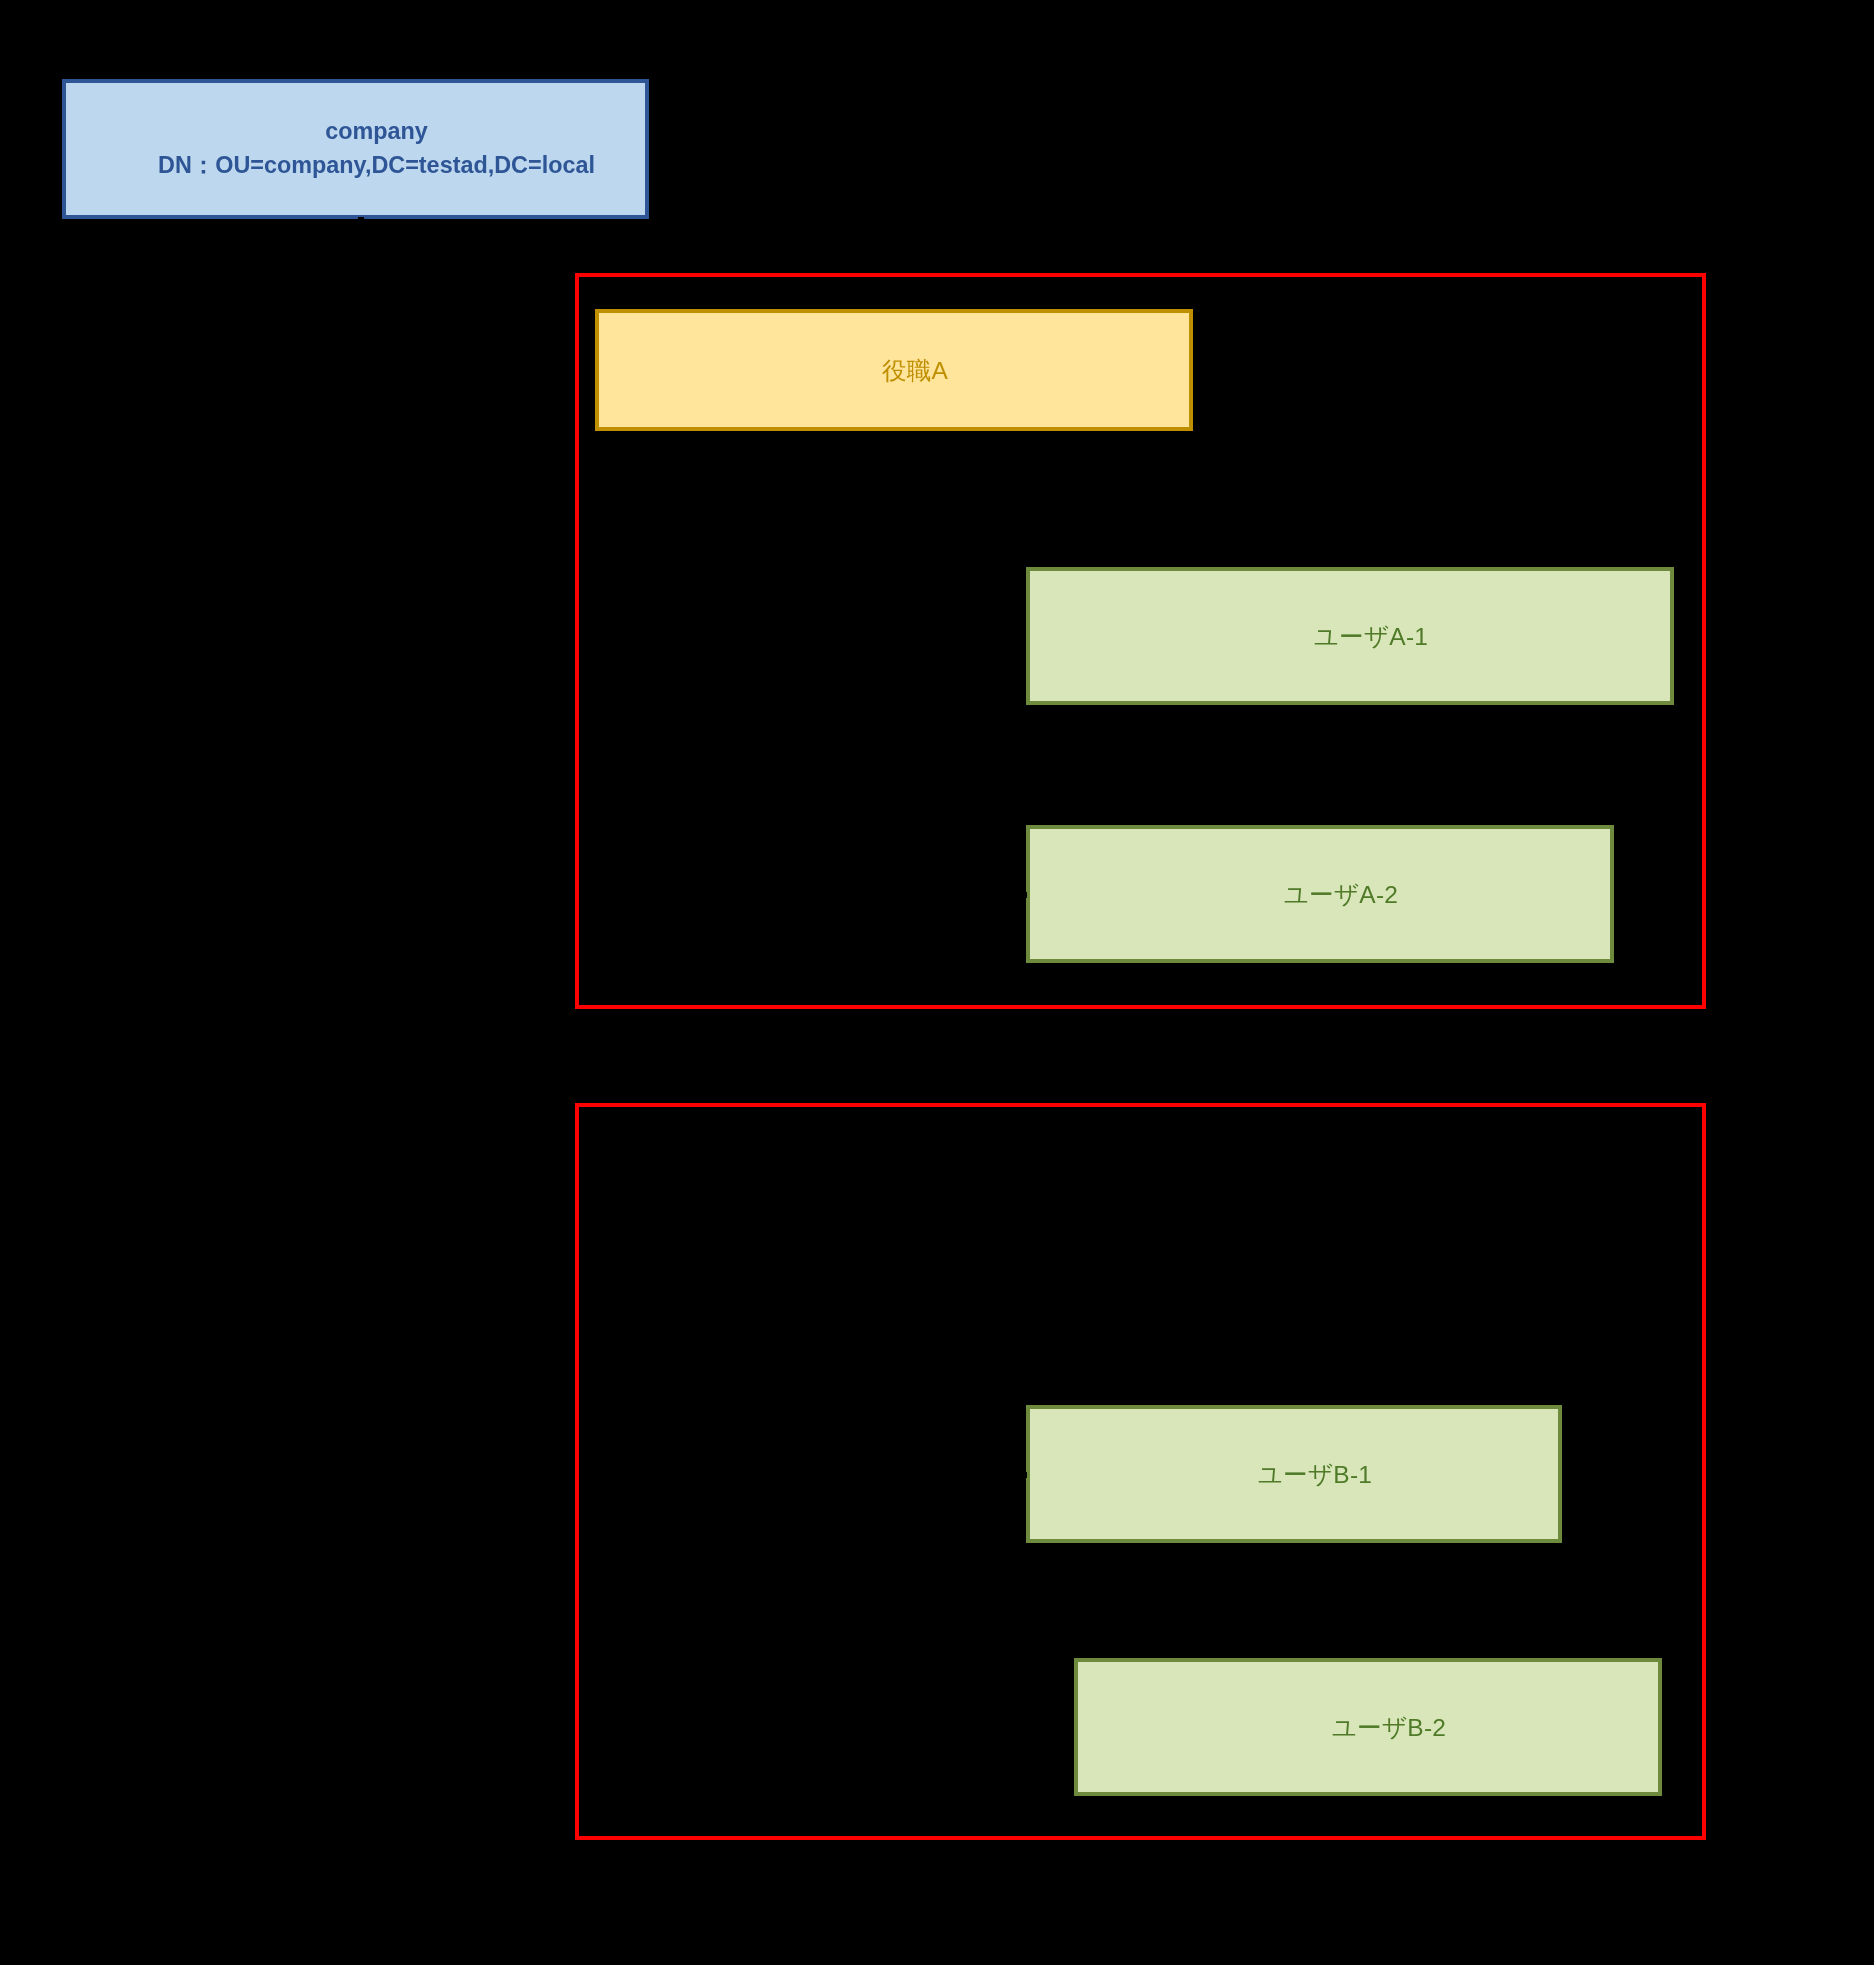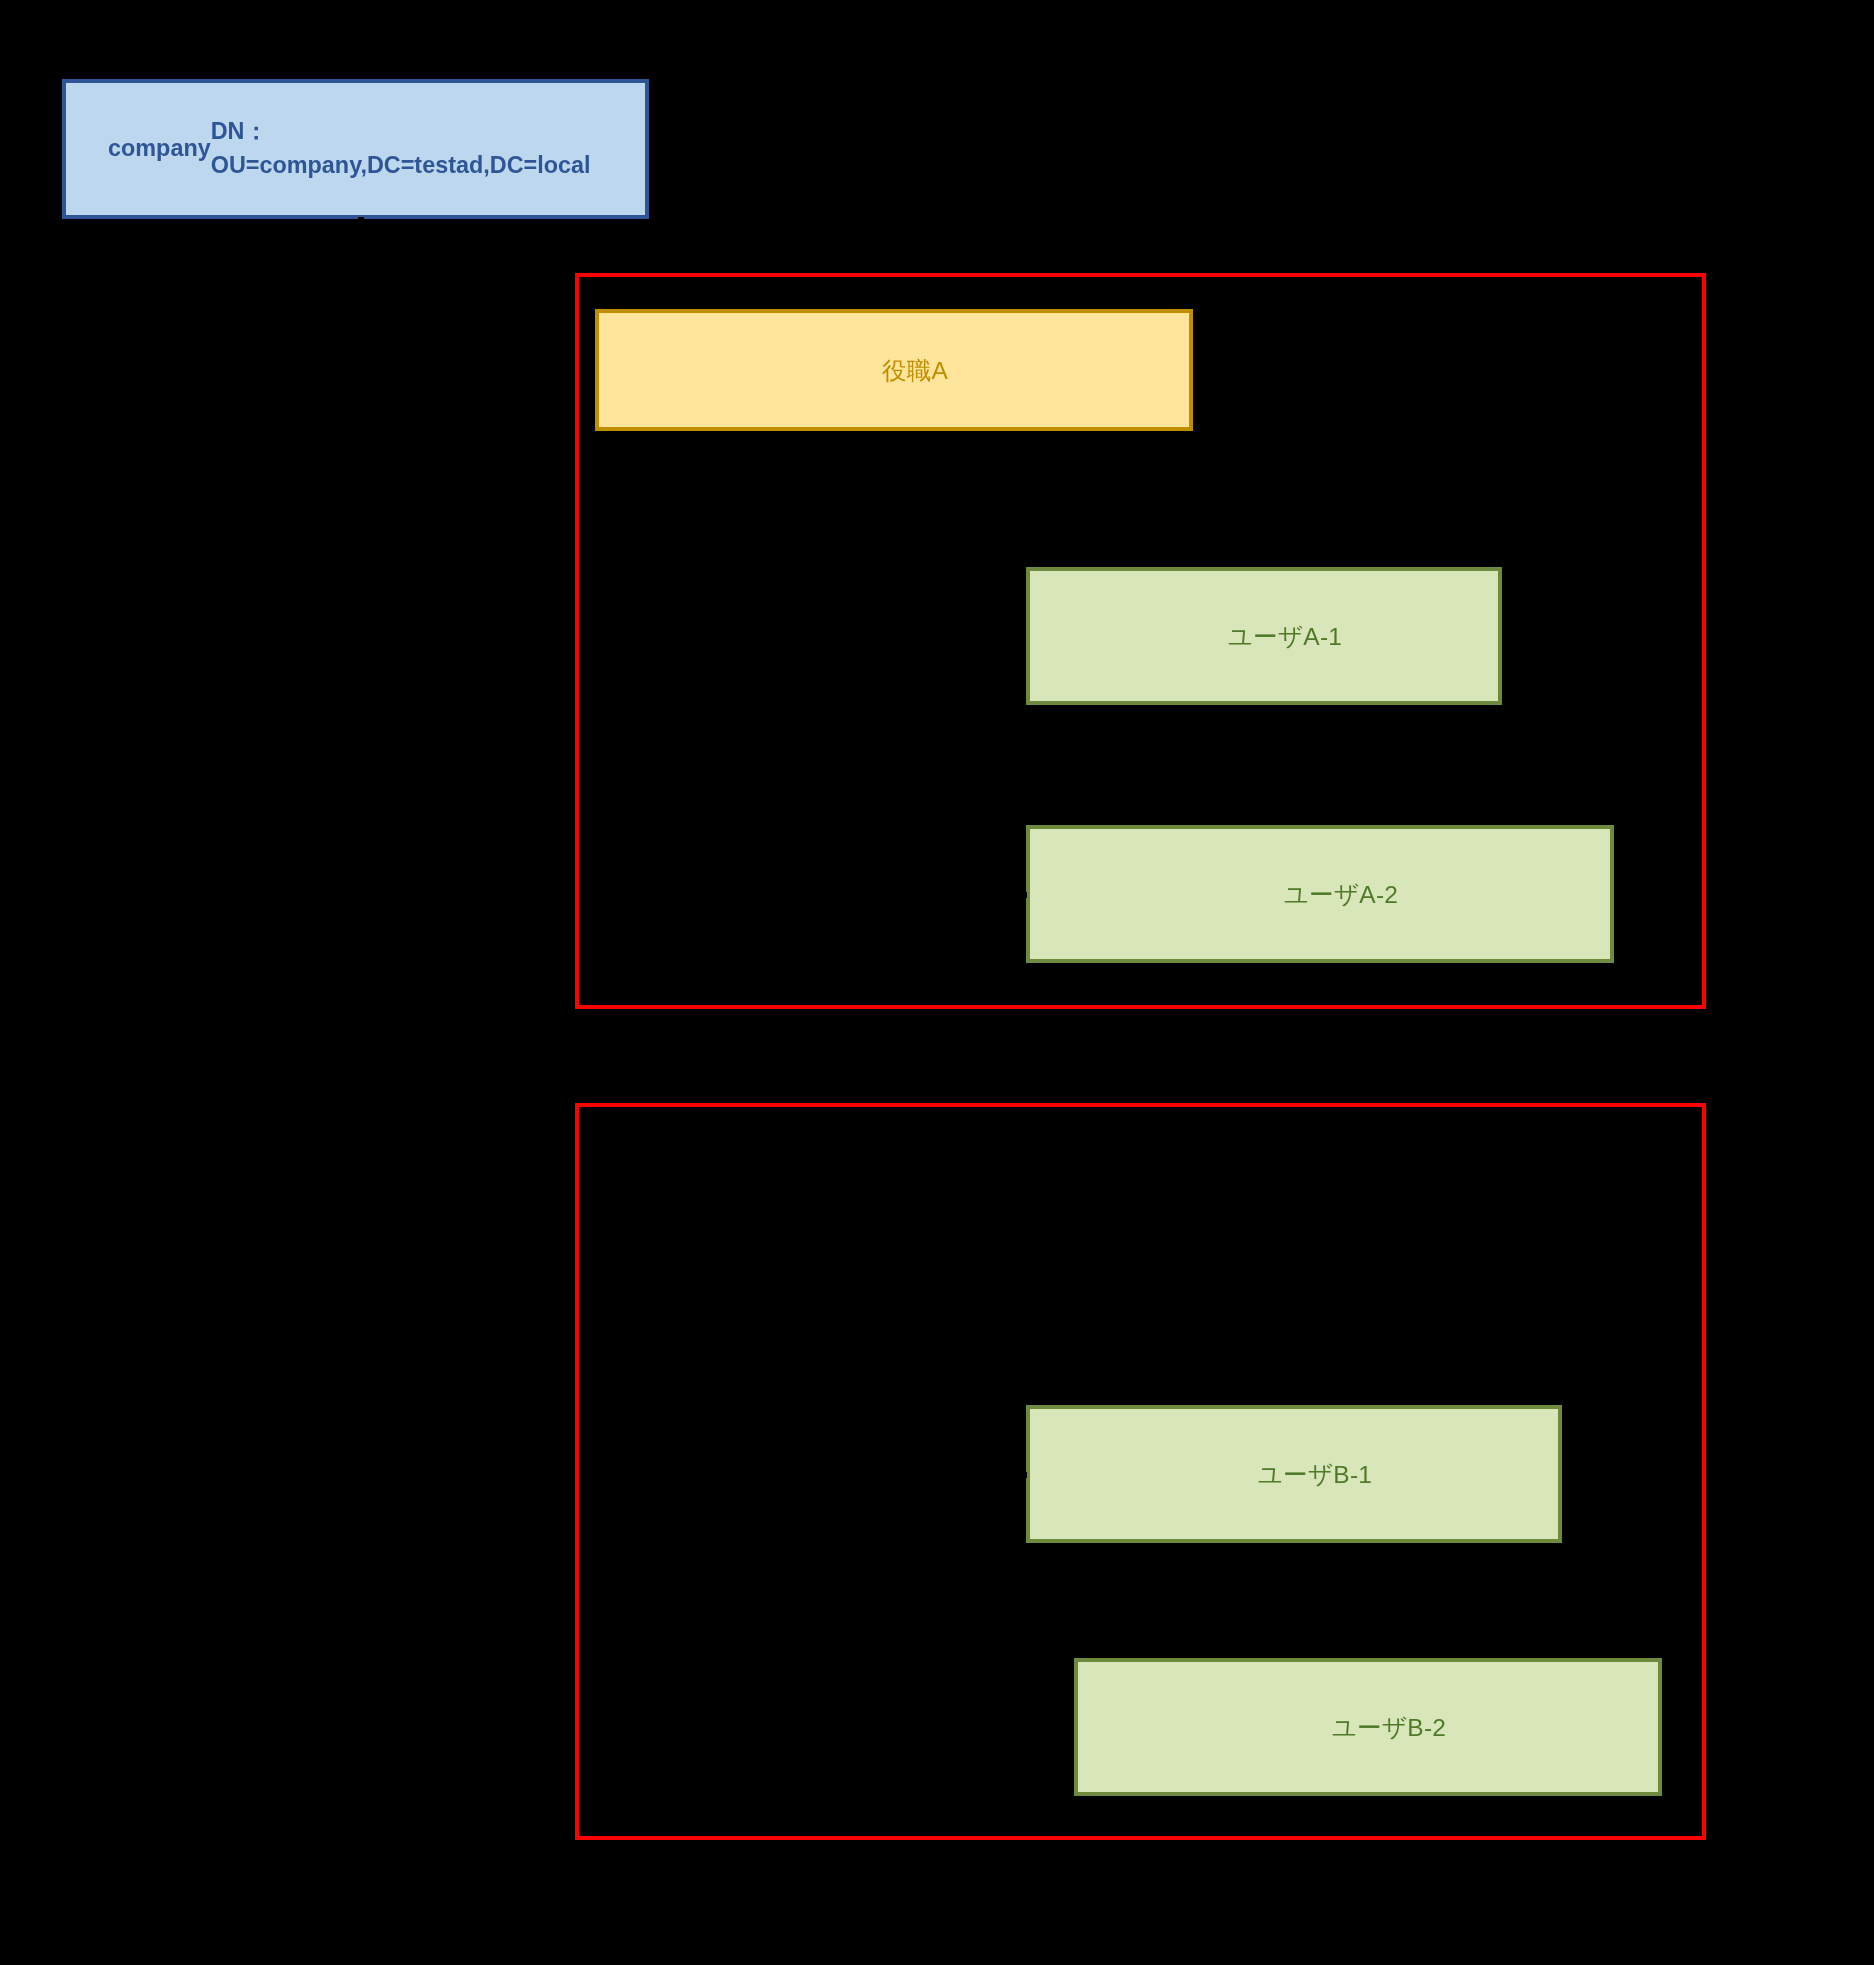--- a/index.html
+++ b/index.html
@@ -12,23 +12,24 @@
     width: 1874px;
     height: 1965px;
     background: #000000;
     overflow: hidden;
     font-family: "Liberation Sans", "DejaVu Sans", sans-serif;
   }
   .box {
     position: absolute;
     box-sizing: border-box;
     display: flex;
-    flex-direction: row;
+    flex-direction: column;
     align-items: center;
     justify-content: center;
+    text-align: center;
     padding-left: 42px;
   }
   
   .company-box {
     background: #BDD7EE;
     border: 4.1px solid #2E5595;
     color: #2E5595;
     font-weight: bold;
     font-size: 23.4px;
     line-height: 1.45;
@@ -82,21 +83,21 @@
   <div class="connector-stub" style="left:358px; top:217px;"></div>
 
   <div class="box group-box" style="left:575px; top:273px; width:1131px; height:736px;"></div>
 
   <div class="box role-box" style="left:595px; top:309px; width:598px; height:122px;">
     <span>役職A</span>
   </div>
   <div class="connector-stub" style="left:593px; top:437px;"></div>
   <div class="connector-stub" style="left:892px; top:441px;"></div>
 
-  <div class="box user-box" style="left:1026px; top:567px; width:476px; height:138px;">
+  <div class="box user-box" style="left:1026px; top:567px; width:648px; height:138px;">
     <span>ユーザA-1</span>
   </div>
   <div class="connector-stub" style="left:584px; top:636px;"></div>
 
   <div class="box user-box" style="left:1026px; top:825px; width:588px; height:138px;">
     <span>ユーザA-2</span>
   </div>
   <div class="connector-stub" style="left:1021px; top:892px;"></div>
 
   <div class="box group-box" style="left:575px; top:1103px; width:1131px; height:737px;"></div>

